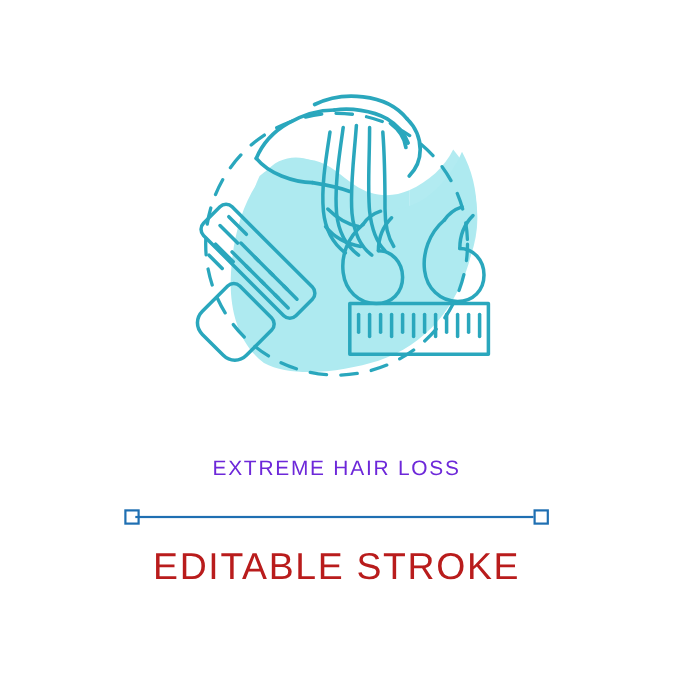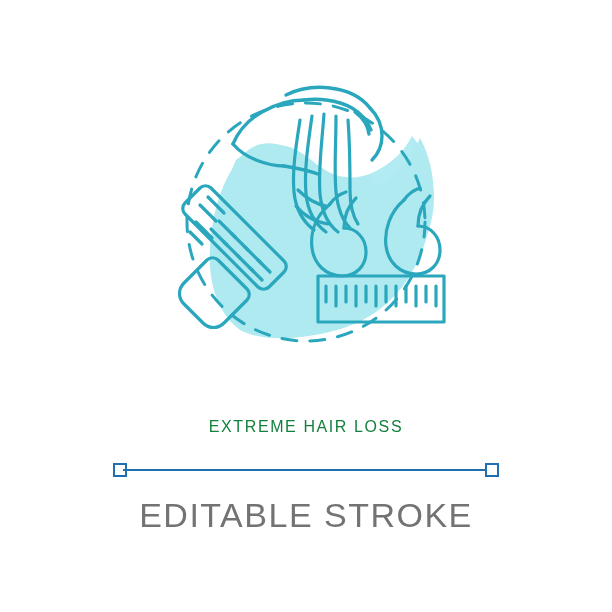--- a/index.html
+++ b/index.html
@@ -28,23 +28,23 @@
   }
   #caption-block {
     position: absolute;
     left: 0;
     top: 412px;
     width: 612px;
     text-align: center;
   }
   .title-text {
     font-family: "Liberation Sans", sans-serif;
-    font-size: 16px;
+    font-size: 19px;
     letter-spacing: 1.6px;
-    color: #15803d;
+    color: #6d28d9;
     font-weight: 400;
     margin: 0;
     padding: 0;
     line-height: 30px;
   }
   .divider {
     position: relative;
     width: 386px;
     height: 20px;
     margin: 18px auto 0 auto;
@@ -65,21 +65,21 @@
     border: 2px solid #1f6fb2;
     background: #ffffff;
     box-sizing: border-box;
   }
   .divider-square.left { left: 0; }
   .divider-square.right { right: 0; }
   .subtitle-text {
     font-family: "Liberation Sans", sans-serif;
     font-size: 34px;
     letter-spacing: 1.5px;
-    color: #737373;
+    color: #b91c1c;
     font-weight: 400;
     margin: 0;
     padding: 0;
     line-height: 46px;
     margin-top: 12px;
   }
 </style>
 </head>
 <body>
 

